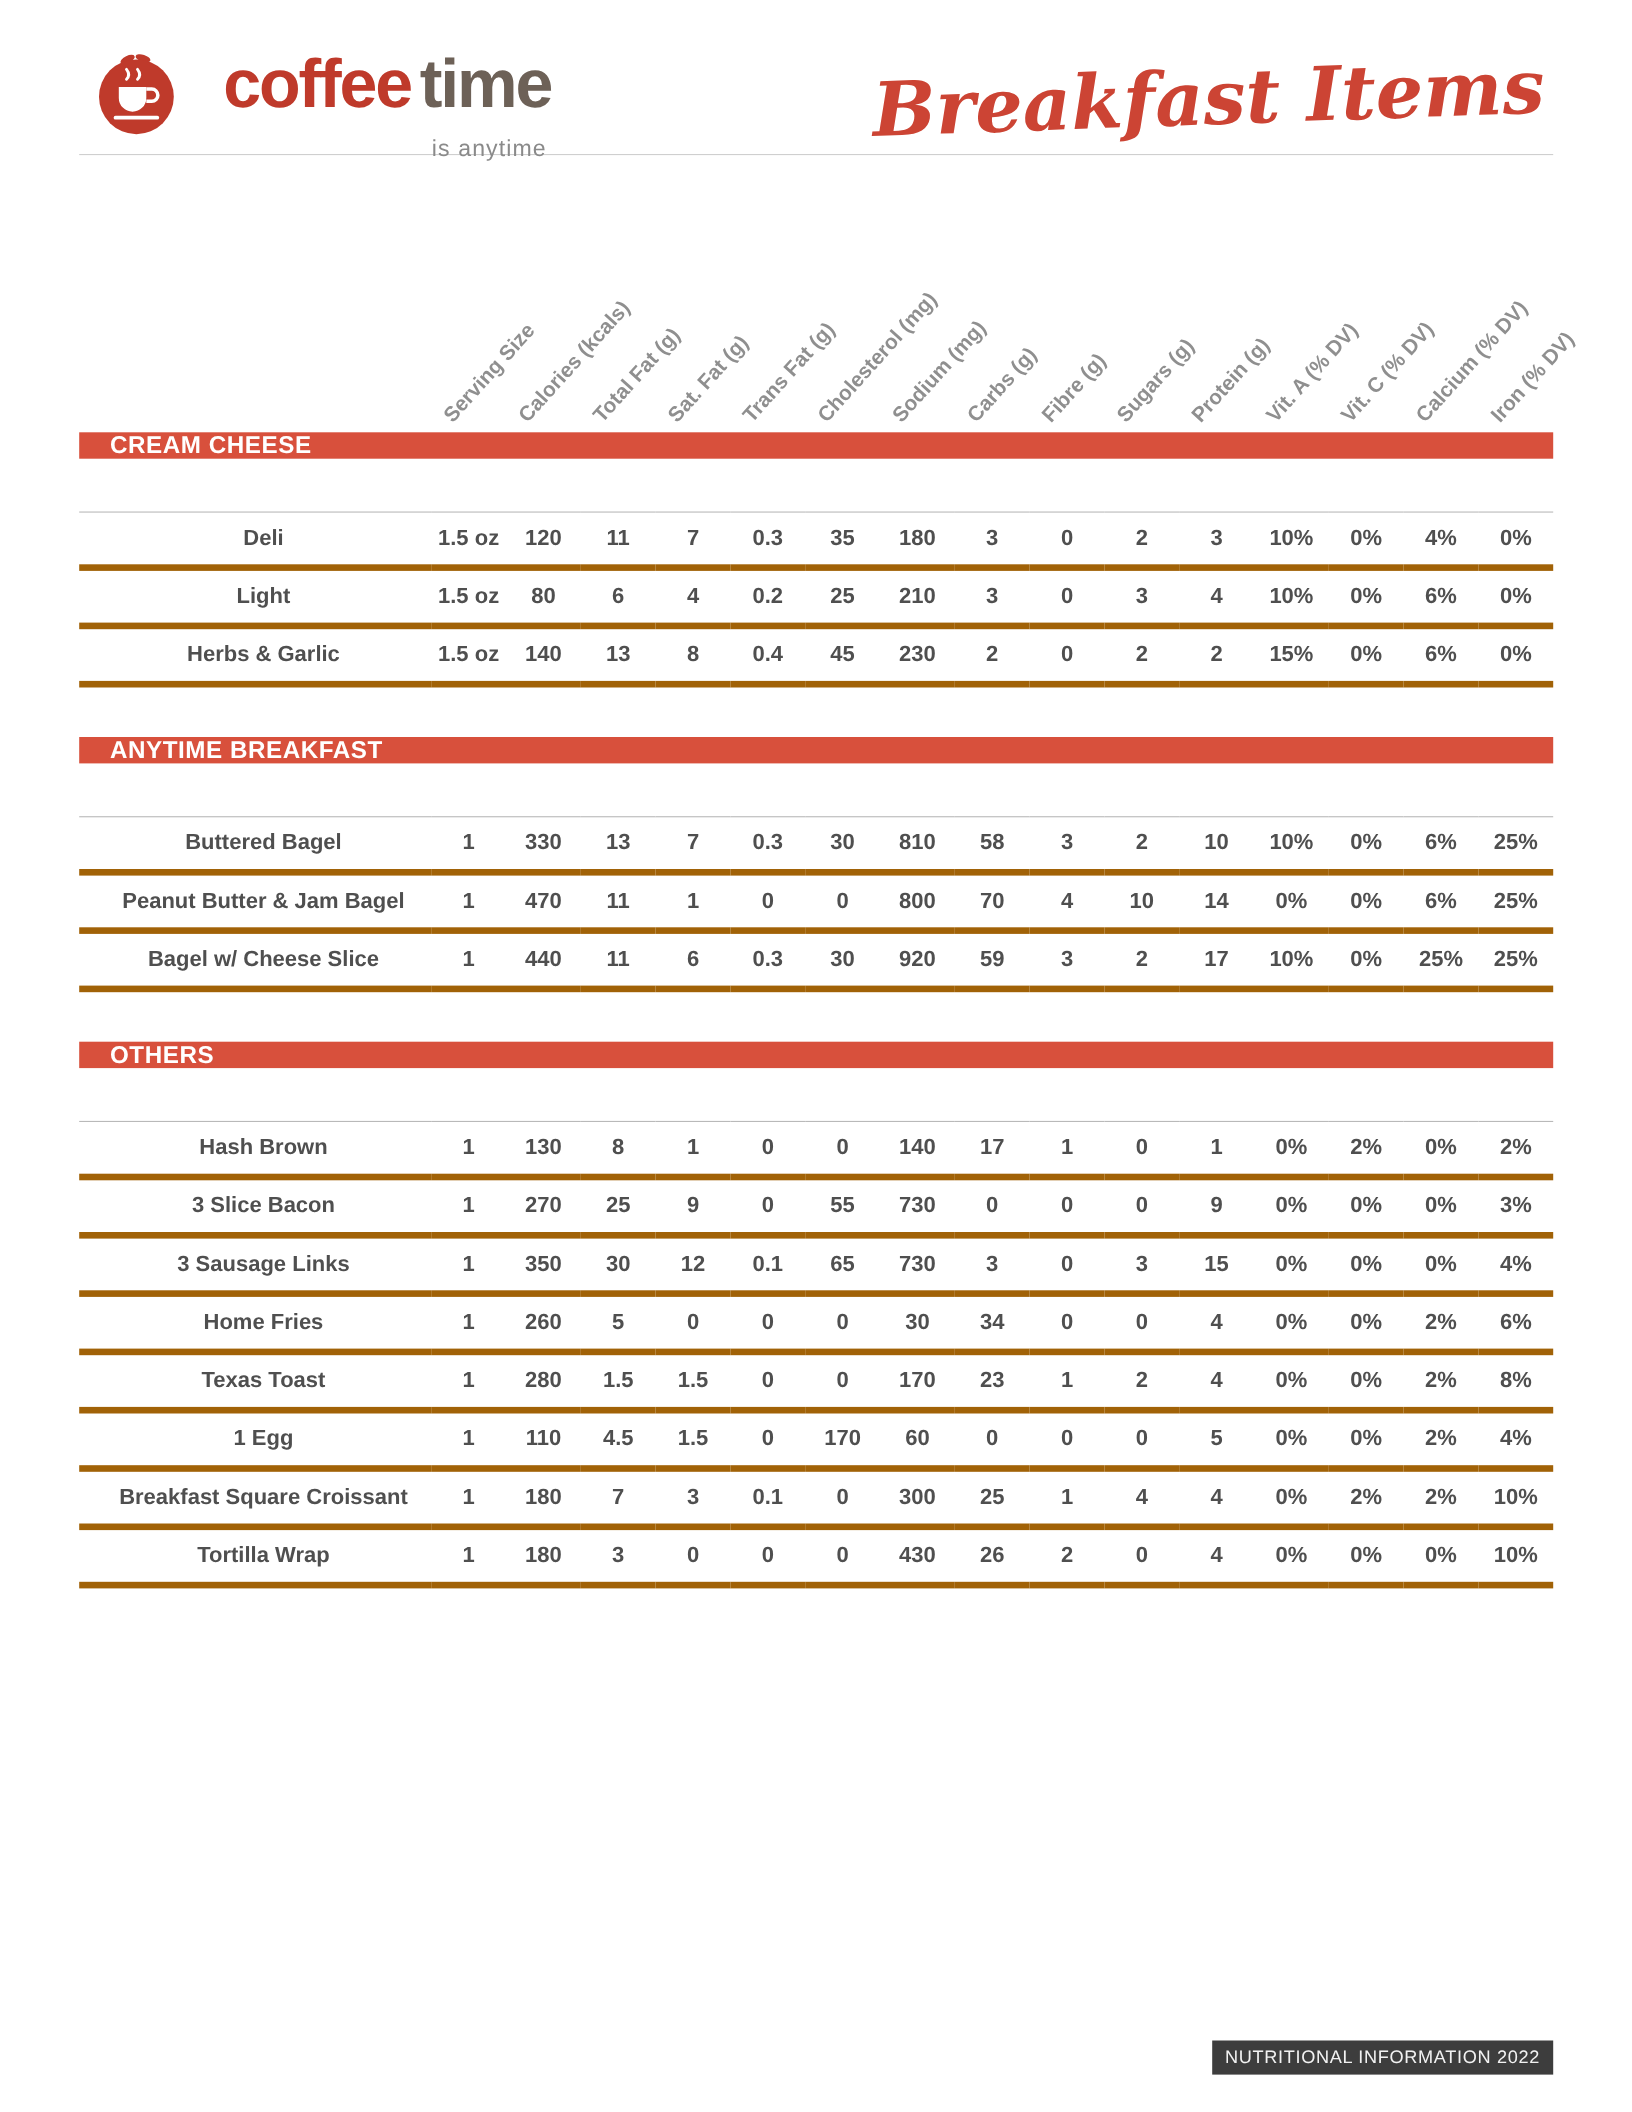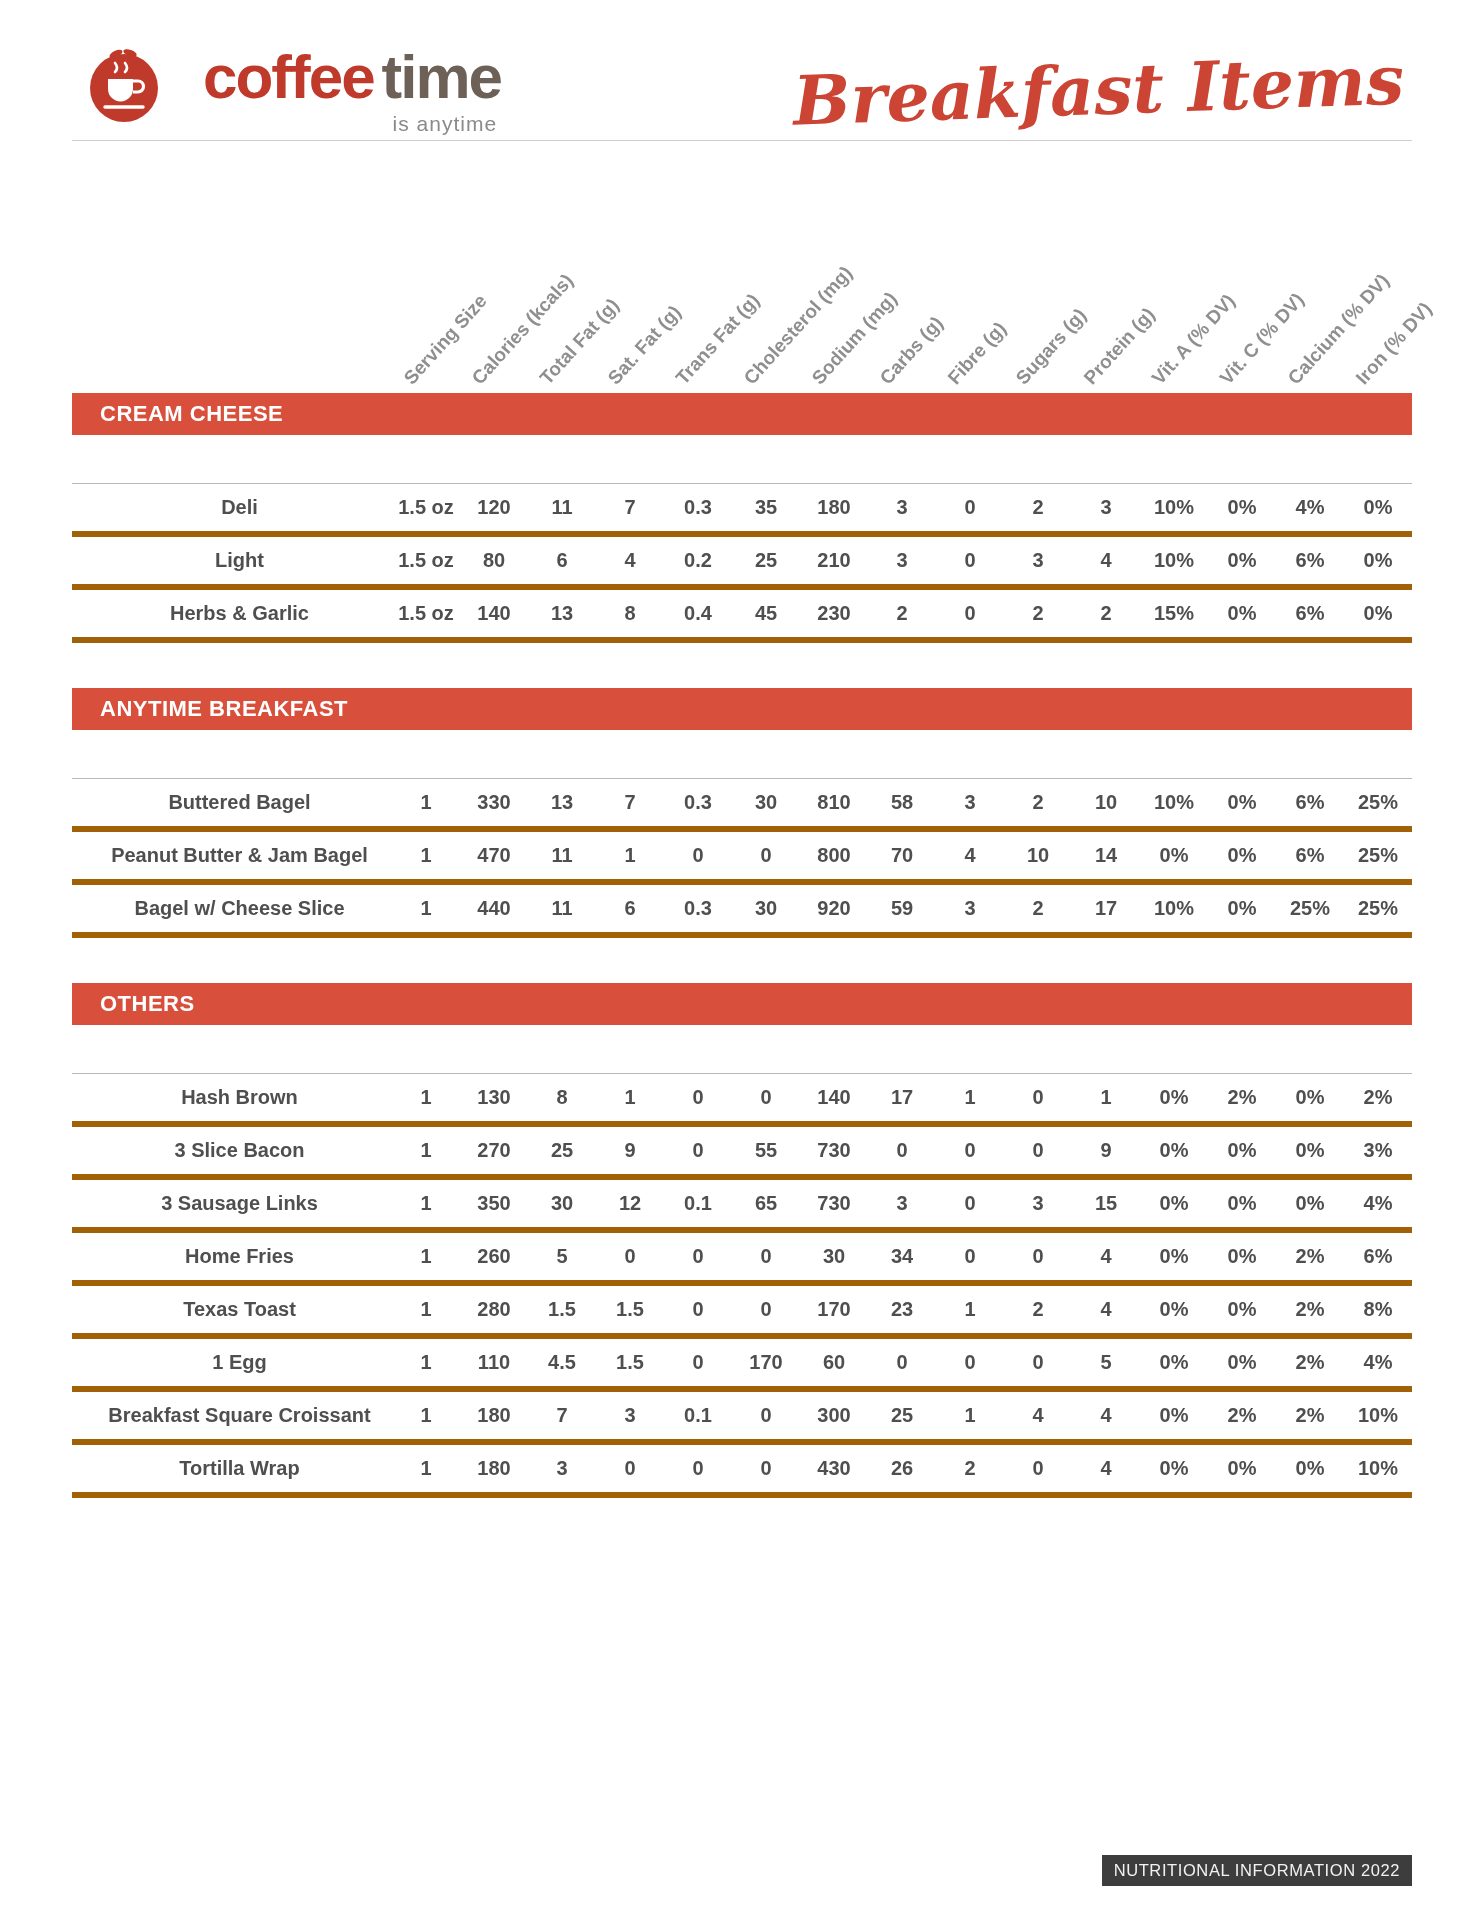--- a/index.html
+++ b/index.html
@@ -12,21 +12,21 @@
   }
   
   .header{
     display:flex;justify-content:space-between;align-items:flex-start;
     padding:46px 70px 0 85px;height:130px;box-sizing:border-box;
   }
   .brand{display:flex;align-items:flex-start;gap:14px;}
   .brand-words{font-weight:bold;font-size:62px;letter-spacing:-2px;line-height:1;margin-left:26px;}
   .brand-w1{color:#bf3a2b;}
   .brand-w2{color:#6d6157;margin-left:8px;}
-  .brand-tagline{color:#8a8a8a;font-size:21px;letter-spacing:1px;text-align:right;margin-top:4px;padding-right:4px;}
+  .brand-tagline{color:#8a8a8a;font-size:21px;letter-spacing:1px;text-align:right;margin-top:16px;padding-right:4px;}
   .doc-title{
     font-family:"DejaVu Serif", serif;
     font-style:italic;font-weight:bold;
     color:#cc4434;font-size:68px;line-height:1;
     transform:rotate(-2deg);
     margin-top:10px;margin-right:10px;white-space:nowrap;
   }
   .divider{border:none;border-top:1px solid #cfcfcf;margin:10px 72px 0 72px;}
   
   .col-headers{
@@ -37,21 +37,21 @@
     transform-origin:0 100%;
     transform:rotate(-48deg);
     white-space:nowrap;
     font-size:19px;font-weight:bold;color:#8f8f8f;
   }
   
   .sections{margin:4px 72px 0 72px;width:1340px;}
   .section{margin-bottom:45px;}
   .banner{
     background:#d8503c;color:#ffffff;
-    height:42px;display:flex;align-items:center;
+    height:24px;display:flex;align-items:center;
     padding-left:28px;font-size:22px;font-weight:bold;letter-spacing:0.5px;
     margin-bottom:48px;
   }
   table.nutri-table{
     width:1340px;border-collapse:collapse;table-layout:fixed;
     border-top:1px solid #b9b9b9;border-bottom:1px solid #b9b9b9;
   }
   table.nutri-table tr{border-bottom:6px solid #a16207;}
   table.nutri-table td{
     height:45px;vertical-align:middle;

